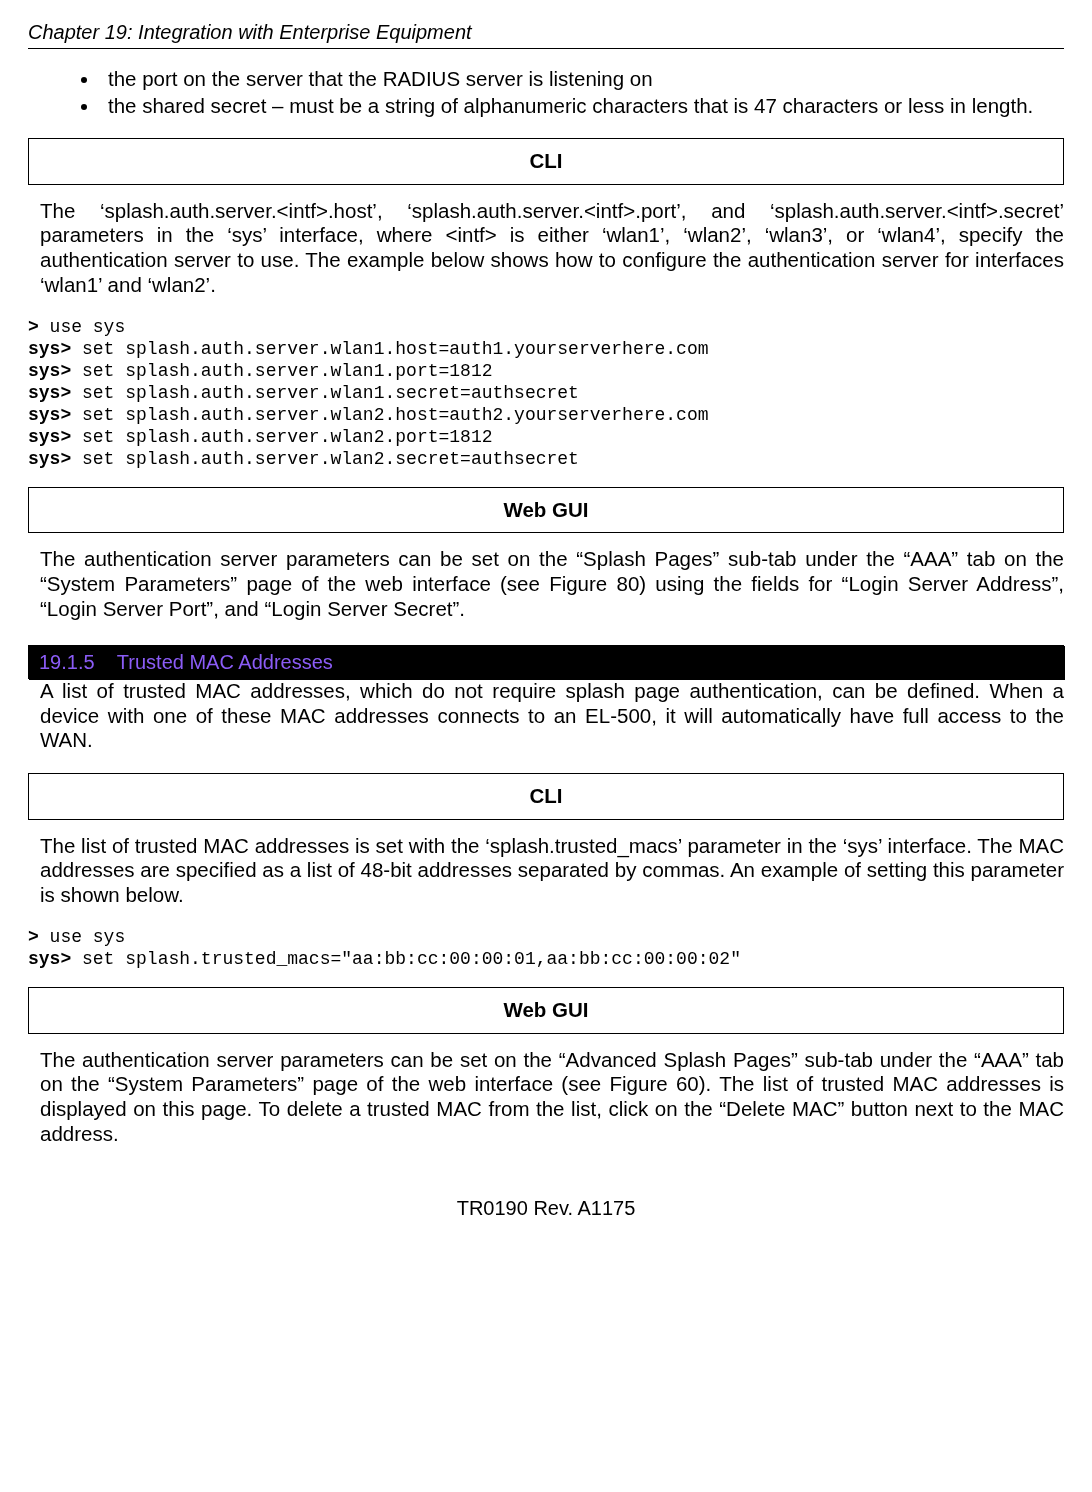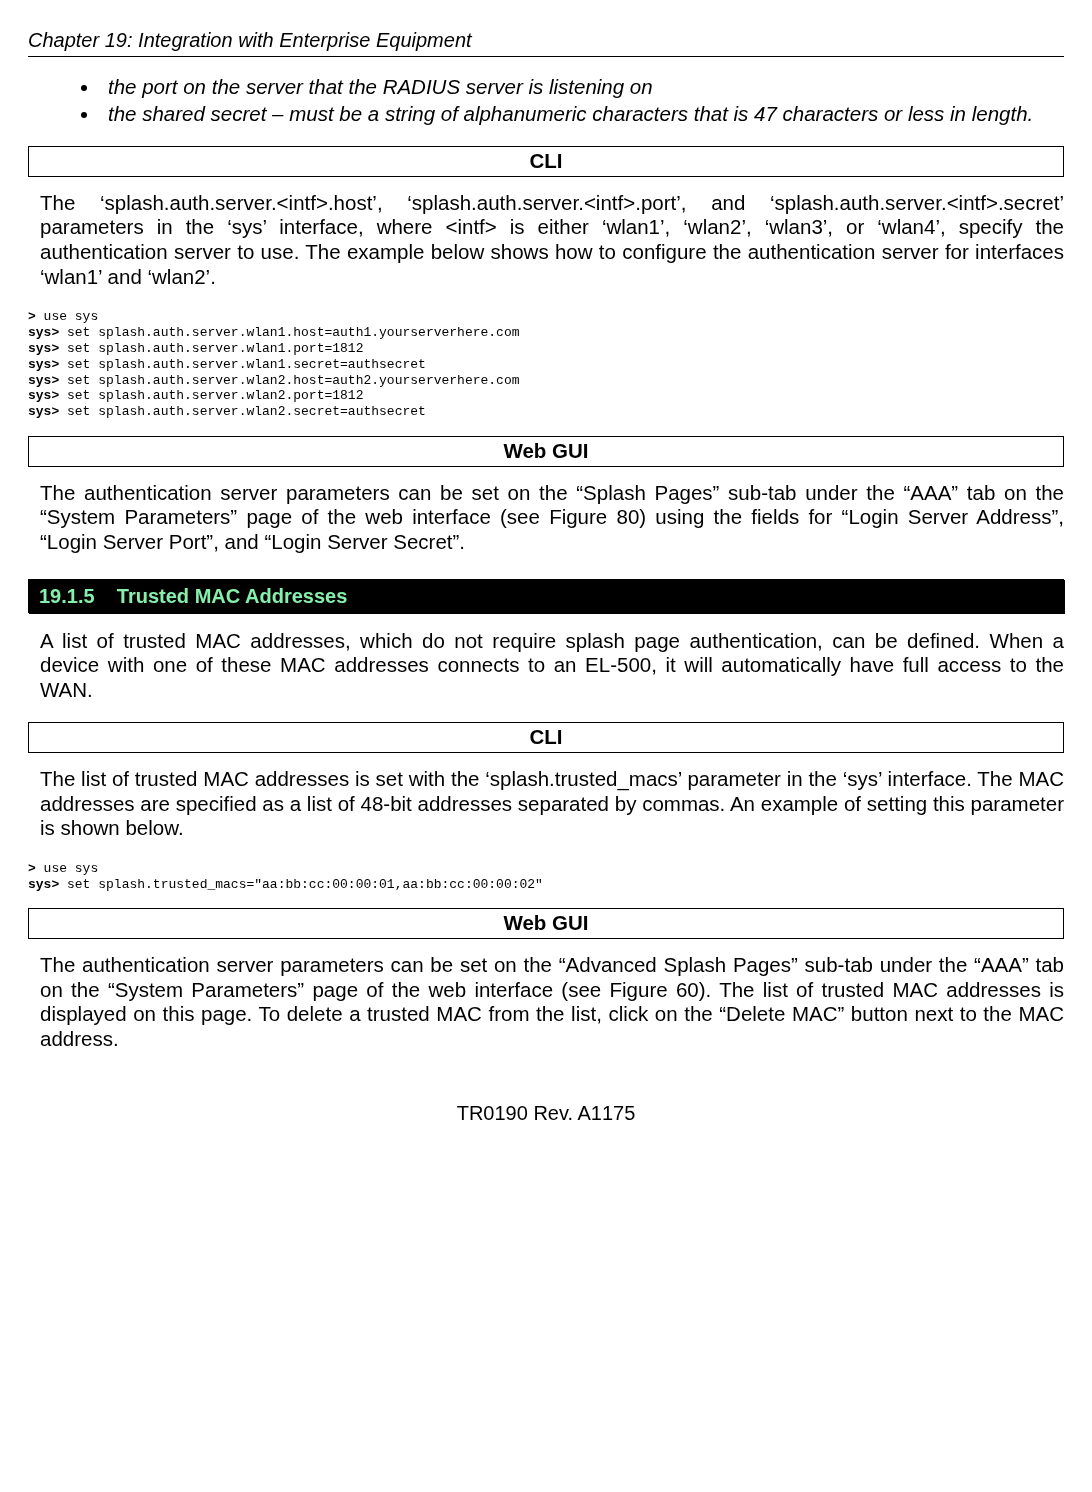--- a/index.html
+++ b/index.html
@@ -12,63 +12,61 @@
     width: 1092px;
     box-sizing: border-box;
     color: #000;
   }
   .header-row {
     display: flex;
     justify-content: space-between;
     font-style: italic;
     font-size: 20px;
     margin-bottom: 4px;
-    margin-top: 8px;
   }
   hr.top {
     border: none;
     border-top: 1.5px solid #000;
     margin: 0 0 18px 0;
   }
   ul.bullets {
     list-style: disc;
     padding-left: 72px;
     margin: 0 0 20px 0;
-    font-style: italic;
   }
   ul.bullets li {
     padding-left: 8px;
     margin-bottom: 2px;
   }
   .label-box {
     border: 1.5px solid #000;
     text-align: center;
     font-weight: bold;
-    padding: 2px 0;
+    padding: 10px 0;
     margin: 6px 0 14px 0;
     font-size: 20.5px;
   }
   .para {
     text-align: justify;
     margin: 0 0 20px 12px;
   }
   .cli-block {
     font-family: "Courier New", monospace;
-    font-size: 13px;
+    font-size: 18px;
     white-space: pre;
     margin: 0 0 16px 0;
     line-height: 1.22;
   }
   .prompt-b { font-weight: bold; }
   .section-head {
     background: #000;
-    color: #86efac;
-    font-weight: bold;
+    color: #8b5cf6;
+    font-weight: normal;
     padding: 4px 10px;
-    margin: 24px 0 16px 0;
+    margin: 24px 0 0 0;
     font-size: 20px;
     border: 1px solid #000;
     box-shadow: 1px 1px 0 #000;
   }
   .footer-row {
     display: flex;
     justify-content: center;
     font-size: 20px;
     margin-top: 50px;
   }

